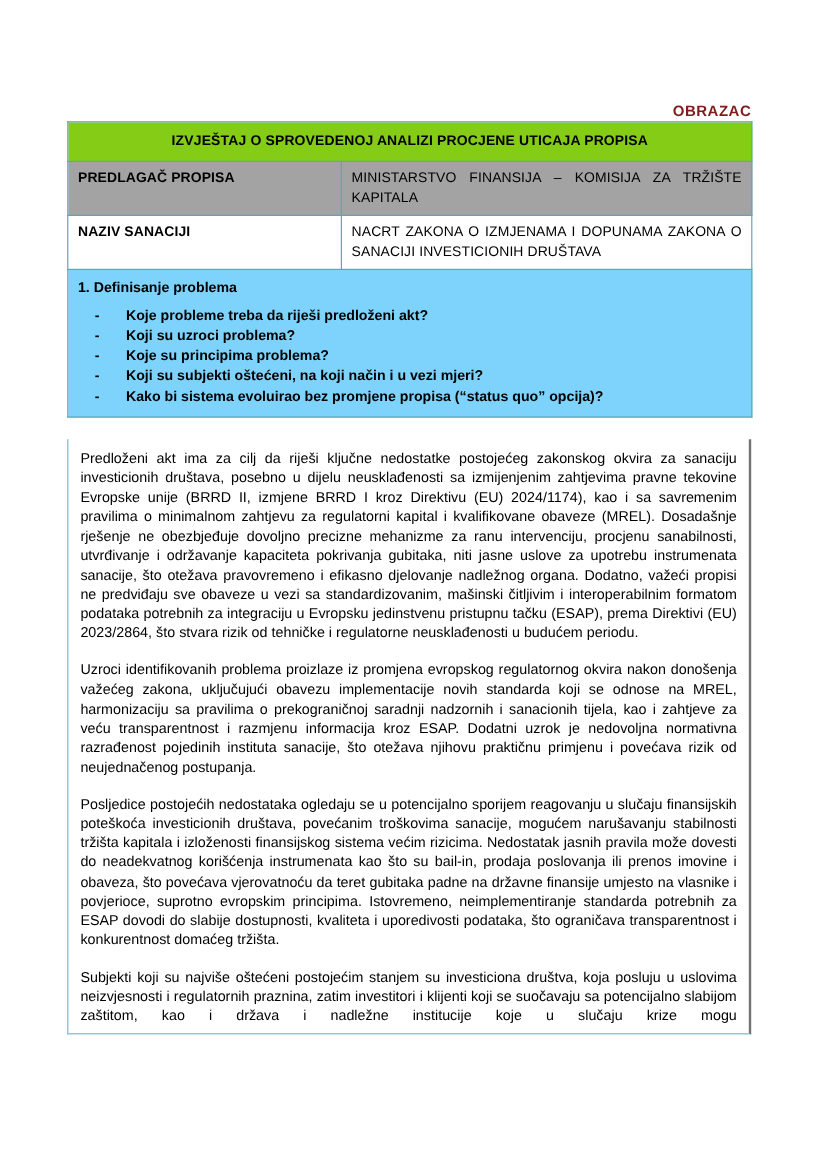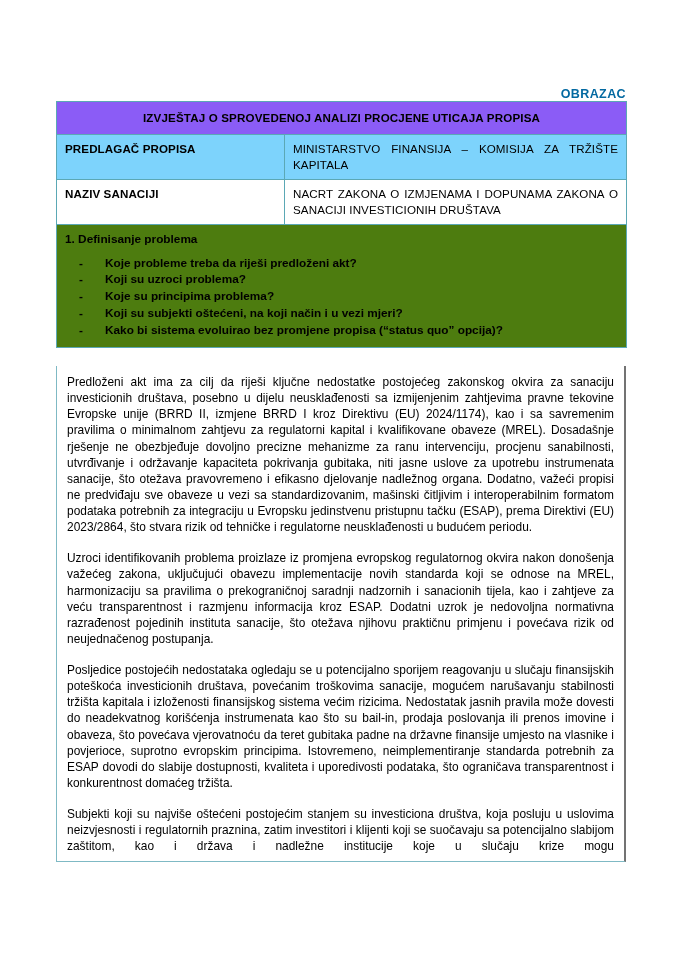--- a/index.html
+++ b/index.html
@@ -29,21 +29,21 @@
     position: absolute;
     top: 84px;
     left: 56px;
     width: 570px;
     text-align: right;
   }
   .obrazac-label {
     font-size: 12.5px;
     font-weight: bold;
     letter-spacing: 0.4px;
-    color: #0369a1;
+    color: #7f1d1d;
     display: inline-block;
   }
 
   
   .form-table {
     position: absolute;
     top: 101px;
     left: 56px;
     width: 570px;
     border-collapse: collapse;
@@ -55,26 +55,26 @@
     padding: 6px 8px 7px 8px;
     font-size: 11.6px;
     line-height: 1.33;
   }
 
   .title-cell {
     text-align: center;
     font-weight: bold;
     font-size: 12px;
     letter-spacing: 0.15px;
-    background: #8b5cf6;
+    background: #84cc16;
     padding: 8px 8px 9px 8px !important;
   }
 
   .shaded {
-    background: #7dd3fc;
+    background: #a3a3a3;
   }
   .plain {
     background: #ffffff;
   }
 
   .label-cell {
     font-weight: bold;
     font-size: 11.8px;
     width: 228px;
     letter-spacing: 0.1px;
@@ -82,21 +82,21 @@
   .value-cell {
     font-weight: normal;
     font-size: 11.8px;
     text-align: justify;
     text-align-last: left;
     letter-spacing: 0.1px;
   }
 
   
   .section-cell {
-    background: #4d7c0f;
+    background: #7dd3fc;
     padding: 7px 8px 9px 8px !important;
   }
   .section-heading {
     font-weight: bold;
     font-size: 11.8px;
     margin: 0 0 7px 0;
   }
   .question-list {
     margin: 0;
     padding: 0;

